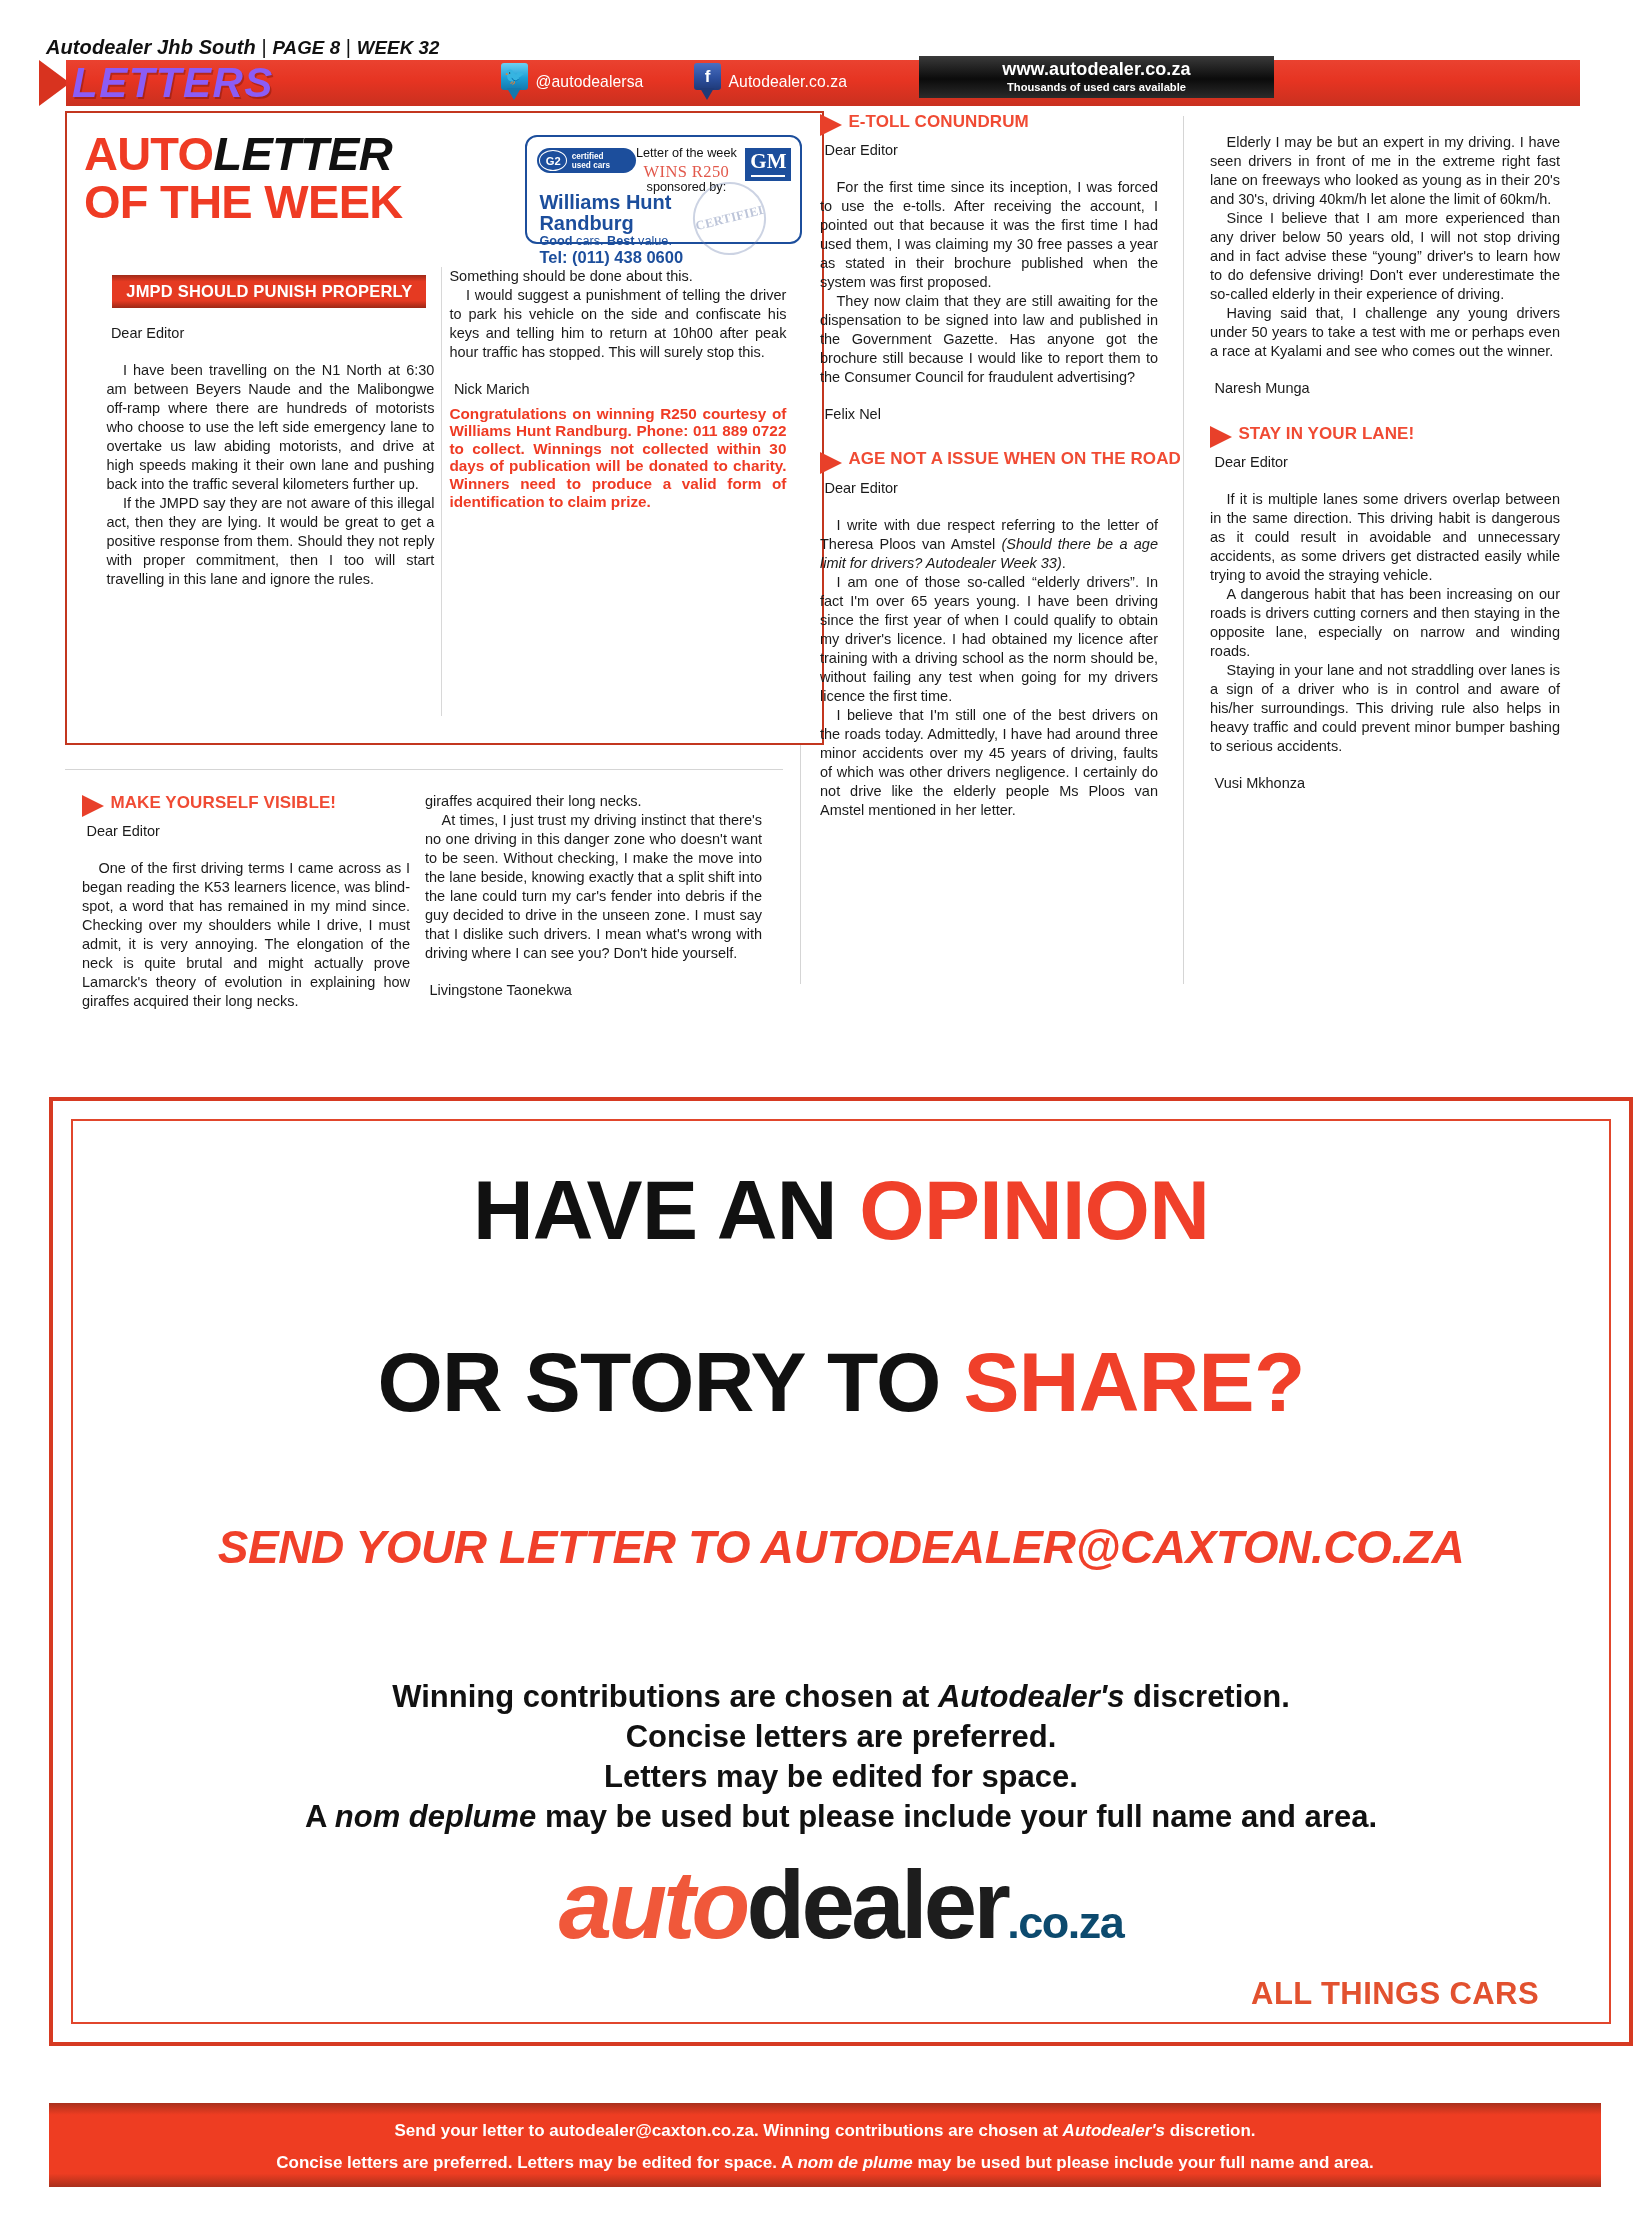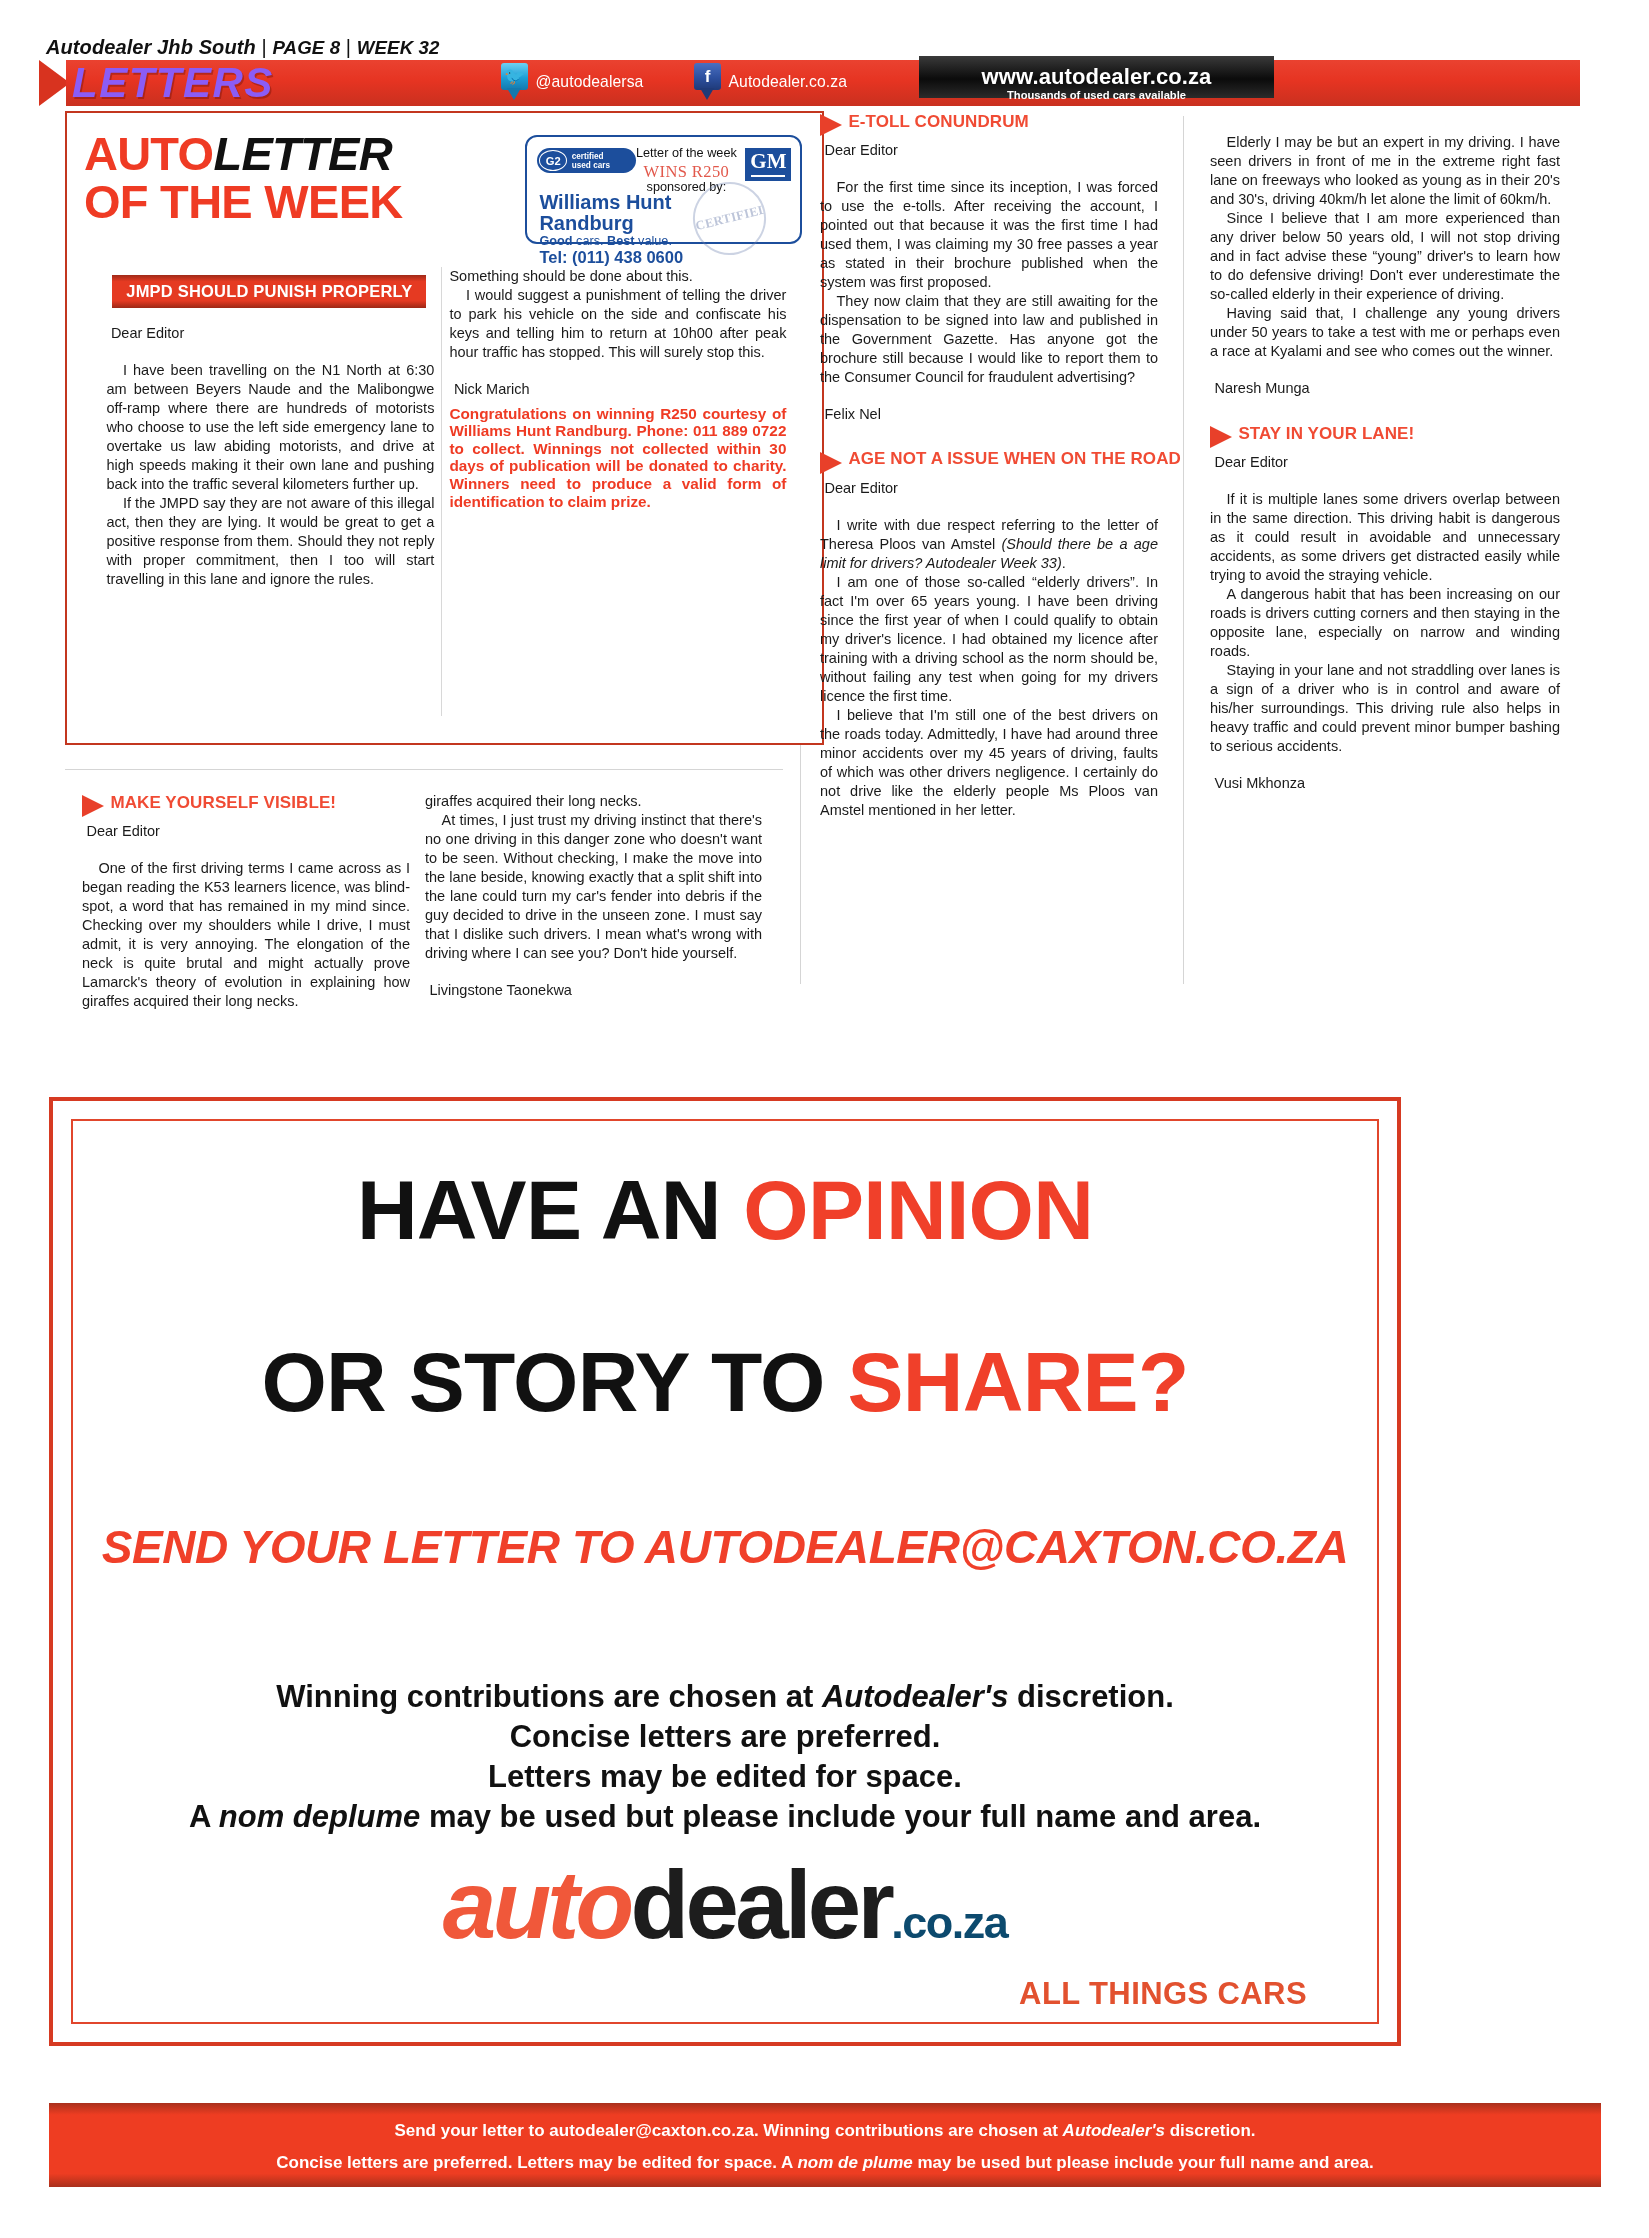--- a/index.html
+++ b/index.html
@@ -42,21 +42,21 @@
   .pin.fb .body{background:linear-gradient(180deg,#4a6fc0 0%,#2c4f9e 55%,#1f3a78 100%);}
   .pin.fb .tip{border-top:12.7px solid #1f3a78;}
   .pin .glyph{position:absolute;left:0;top:0;width:27px;height:27px;line-height:27px;text-align:center;color:#fff;font-size:17px;font-weight:bold;}
   .social-label{color:#fff;font-size:15.7px;font-weight:normal;white-space:nowrap;letter-spacing:0.1px;}
 
   .urlbox{
     position:absolute;left:919px;top:56px;width:355px;height:42px;
     background:linear-gradient(180deg,#3a3a3a 0%,#0b0b0b 55%,#2b2b2b 100%);
     text-align:center;color:#fff;
   }
-  .urlbox .u1{font-size:22px;font-weight:bold;line-height:24px;padding-top:9px;letter-spacing:0.1px;text-align:center;}
+  .urlbox .u1{font-size:18px;font-weight:bold;line-height:24px;padding-top:1px;letter-spacing:0.1px;text-align:center;}
   .urlbox .u2{font-size:11.2px;line-height:12.7px;font-weight:bold;}
 
   
   .content{position:absolute;left:43px;top:111px;width:1567px;}
 
   
   .lotw{
     position:absolute;left:22.4px;top:0px;width:759px;height:634px;
     border:2.2px solid #c3361f;background:#fff;box-sizing:border-box;
   }
@@ -125,21 +125,21 @@
   .col-c{left:777px;top:0px;width:338px;}
   .col-d{left:1167px;top:0px;width:350px;}
   .divider-v2{position:absolute;left:757px;top:4.5px;width:0.7px;height:868px;background:#d5d5d5;}
   .divider-v3{position:absolute;left:1140px;top:4.5px;width:0.7px;height:868px;background:#d5d5d5;}
   .divider-h{position:absolute;left:22.4px;top:658px;width:718px;height:0.7px;background:#d5d5d5;}
 
   .gap{height:25.4px;}
 
   
   .ad{
-    position:absolute;left:49px;top:1097px;width:1352px;height:949px;
+    position:absolute;left:49px;top:1097px;width:1584px;height:949px;
     border:4.5px solid #d63a22;background:#fff;box-sizing:border-box;
   }
   .ad-inner{position:absolute;left:18px;top:18px;right:18px;bottom:18px;border:2.2px solid #e1462c;}
   .ad-l1{position:absolute;left:0;right:0;top:67px;text-align:center;
     font-size:84px;font-weight:bold;line-height:84px;letter-spacing:-0.7px;}
   .ad-l2{position:absolute;left:0;right:0;top:239px;text-align:center;
     font-size:84px;font-weight:bold;line-height:84px;letter-spacing:-0.7px;}
   .k{color:#111;} .r{color:#f0402a;}
   .ad-email{position:absolute;left:0;right:0;top:419px;text-align:center;
     font-size:46px;font-weight:bold;font-style:italic;color:#f0402a;letter-spacing:-0.4px;}

